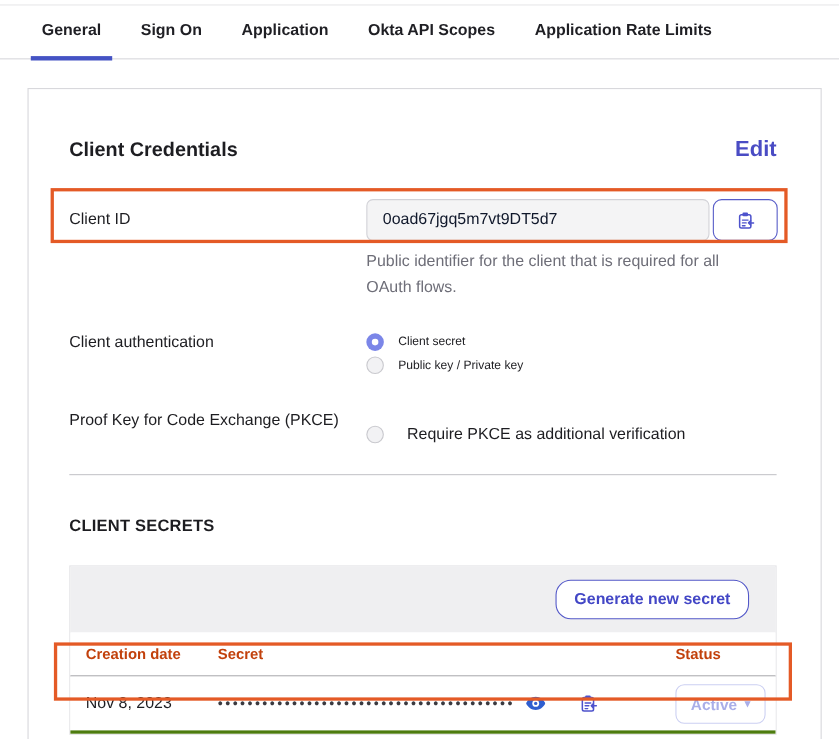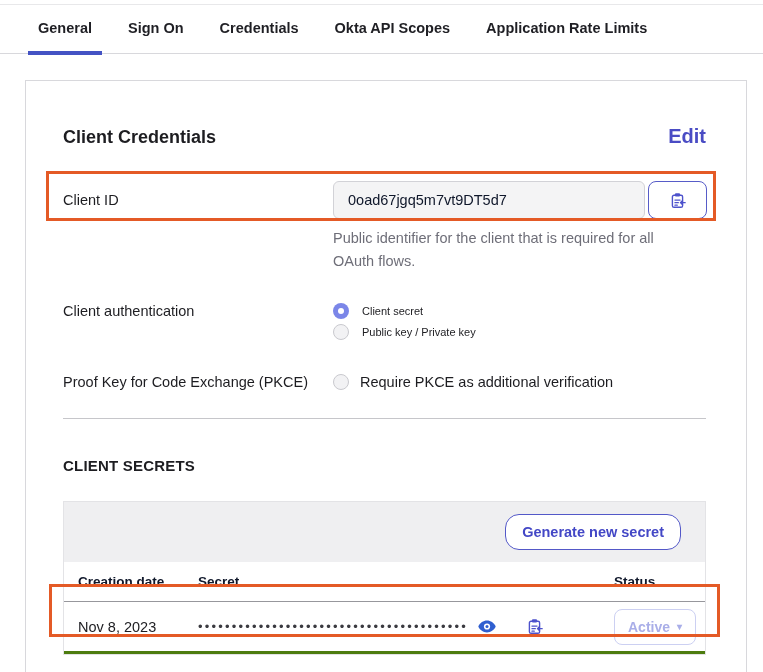--- a/index.html
+++ b/index.html
@@ -45,36 +45,36 @@
   .radio-group { display:flex; flex-direction:column; gap:5px; }
   .radio-line { display:flex; align-items:center; gap:13px; font-size:11px; cursor:pointer; }
   .radio { width:16px; height:16px; border-radius:50%; flex:none; position:relative; }
   .radio.selected { background:#7b86e8; }
   .radio.selected::after { content:""; position:absolute; left:5px; top:5px; width:6px; height:6px;
                            border-radius:50%; background:#fff; }
   .radio.unselected, .checkbox-circle { background:#f2f2f4; border:1px solid #c9c9ce; }
   .checkbox-circle { width:16px; height:16px; border-radius:50%; flex:none; }
 
   .row-pkce { margin-top:34px; }
-  .check-line { display:flex; align-items:center; gap:11px; font-size:14.5px; cursor:pointer; }
+  .check-line { display:flex; align-items:center; gap:21px; font-size:14.5px; cursor:pointer;margin-top:13px; }
 
   .divider { margin-top:28px; height:1px; background:#c6c6ca; }
 
   .secrets-title { margin-top:38px; font-size:15px; font-weight:700; letter-spacing:.2px; }
 
   
   .table { margin-top:27px; border:1px solid #e3e3e6; }
   .table-toolbar { height:60px; background:#efeff1; display:flex; align-items:center;
                    justify-content:flex-end; padding-right:24px; }
   .generate-btn { height:36px; padding:0 16px; background:#fff; border:1px solid #5358c8;
                   border-radius:14px; color:#4347c6; font-weight:700; font-size:14.5px;
                   cursor:pointer; font-family:"Liberation Sans", sans-serif; }
   .thead, .trow { display:grid; grid-template-columns:120px 416px 95px; padding-left:14px; }
   .thead { height:40px; align-items:center; background:#fff; border-bottom:1px solid #97979c; }
-  .th { font-size:13.5px; font-weight:700; color:#0f172a; }
+  .th { font-size:13.5px; font-weight:700; color:#c2410c; }
   .trow { height:52px; align-items:center; background:#fff; border-bottom:3px solid #4d7c0f; }
   .td { font-size:14.5px; color:#1d1d21; }
   .secret-cell { display:flex; align-items:center; }
   .dots { font-size:13px; letter-spacing:2.2px; color:#3a3a40; white-space:nowrap; }
   .eye-wrap { margin-left:10px; display:flex; align-items:center; cursor:pointer; }
   .copy-wrap { margin-left:30px; display:flex; align-items:center; cursor:pointer; }
   .status-btn { height:36px; padding:0 13px; background:#fff; border:1px solid #ccd0f2;
                 border-radius:8px; color:#a9aee8; font-weight:700; font-size:14px;
                 display:inline-flex; align-items:center; gap:7px; cursor:default;
                 font-family:"Liberation Sans", sans-serif; }
@@ -87,21 +87,21 @@
 </style>
 </head>
 <body>
 
 <div class="page">
   <div class="top-hairline"></div>
 
   <div class="tabbar">
     <div class="tab active">General</div>
     <div class="tab">Sign On</div>
-    <div class="tab">Credentials</div>
+    <div class="tab">Application</div>
     <div class="tab">Okta API Scopes</div>
     <div class="tab">Application Rate Limits</div>
   </div>
 
   <div class="card">
 
     <div class="head-row">
       <div class="section-title">Client Credentials</div>
       <div class="edit-link">Edit</div>
     </div>

